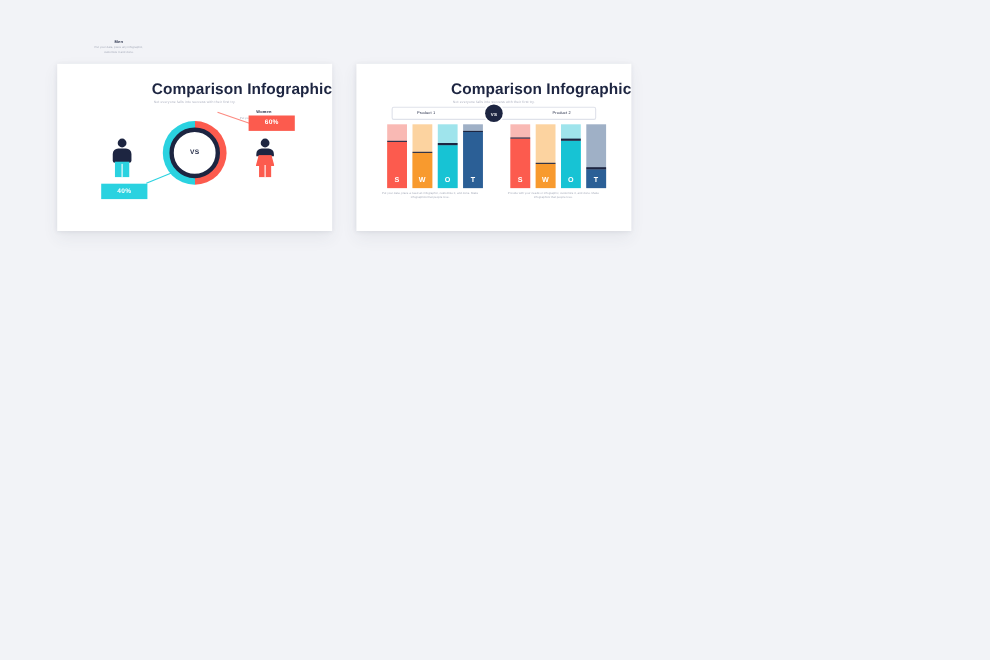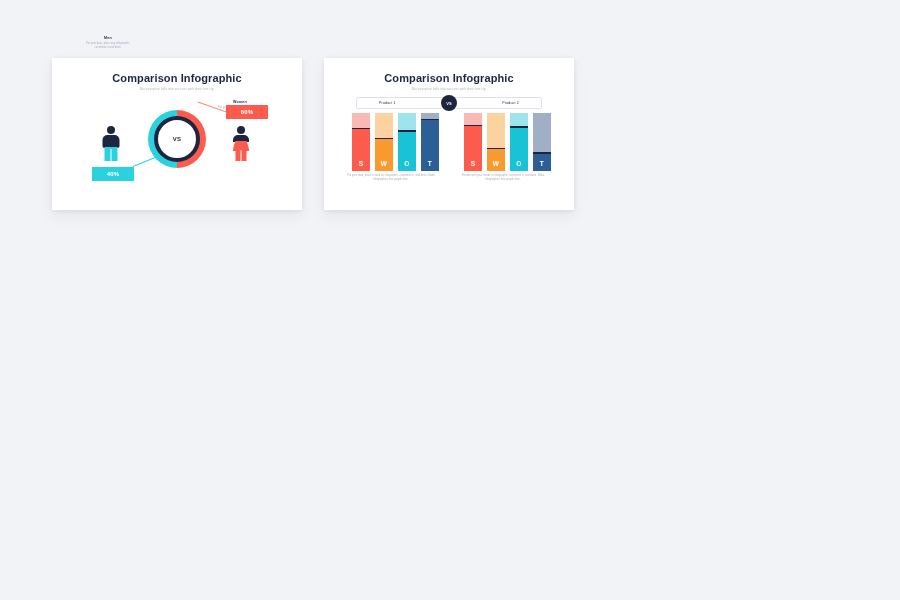--- a/index.html
+++ b/index.html
@@ -18,23 +18,23 @@
   
   .card {
     position: absolute;
     background: #ffffff;
     box-shadow: 0 1px 4px rgba(60,65,90,0.10), 0 6px 14px rgba(60,65,90,0.07);
   }
   #card-left  { left: 52px;  top: 58px; width: 250px; height: 152px; }
   #card-right { left: 324px; top: 58px; width: 250px; height: 152px; }
 
   .slide-title {
-    text-align: center;
+    text-align: right;
     color: #1d2541;
-    font-size: 11px;
+    font-size: 14px;
     font-weight: 700;
     letter-spacing: .1px;
     margin-top: 14px;
   }
   .slide-sub {
     text-align: center;
     color: #aeb2c0;
     font-size: 3.1px;
     letter-spacing: .15px;
     margin-top: 3px;

